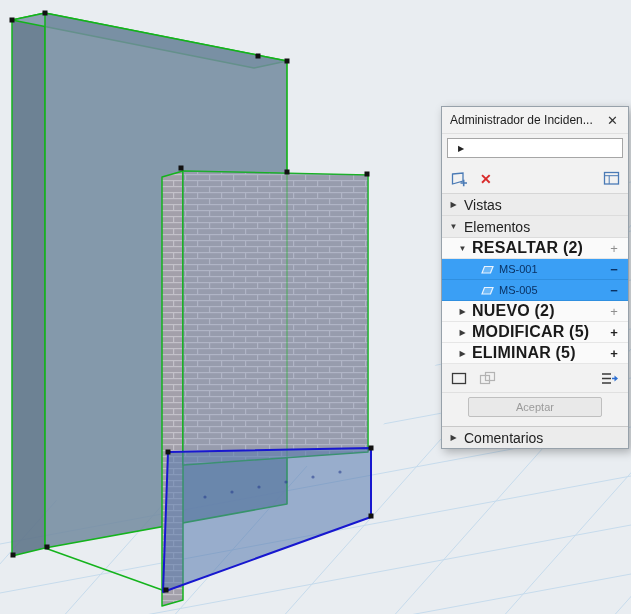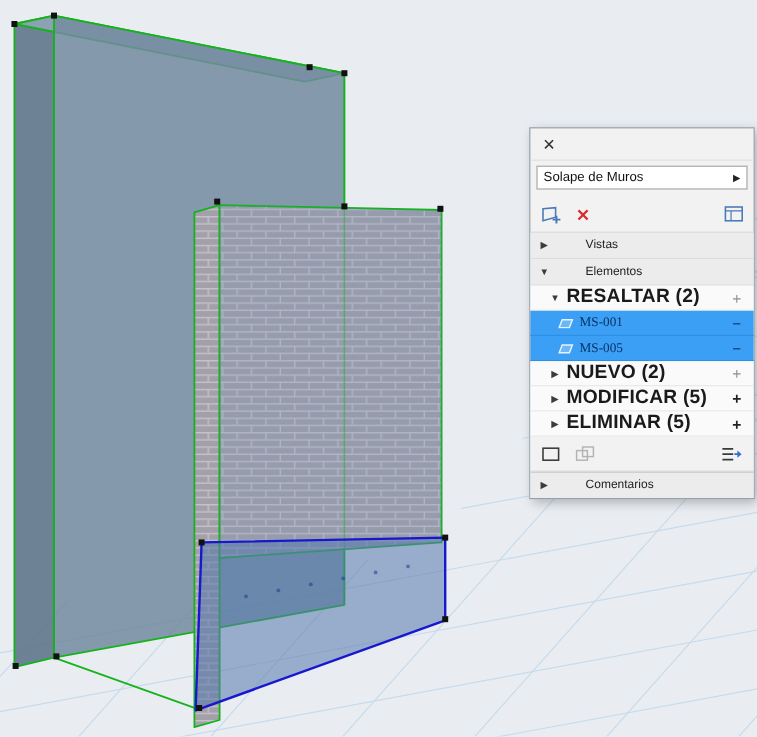--- a/index.html
+++ b/index.html
@@ -25,30 +25,30 @@
   .dd-label { flex:1; font-size:11px; color:#111; }
   .dd-arrow { font-size:8px; color:#222; padding-left:5px; }
 
   .toolbar { height:30px; display:flex; align-items:center; gap:12px; padding:0 8px; border-bottom:1px solid #d6d6d6; }
   .tbtn { display:inline-flex; align-items:center; justify-content:center; cursor:pointer; }
   .red-x { color:#d92b2b; font-weight:bold; font-size:14px; line-height:1; }
   .flex-spacer { flex:1; }
 
   .hdr { height:22px; display:flex; align-items:center; gap:6px; padding:0 7px;
          background:#ececec; border-bottom:1px solid #dcdcdc; cursor:pointer; }
-  .hdr-label { font-size:10px; color:#222;margin-left:24px; }
+  .hdr-label { font-size:14px; color:#222; }
 
   .row { height:21px; display:flex; align-items:center; gap:5px; padding:0 7px 0 16px;
          background:#fafafa; border-bottom:1px solid #e6e6e6; cursor:pointer; }
   .glabel { font-weight:bold; font-size:16px; letter-spacing:.2px; }
   .tri { font-size:8px; color:#3c3c3c; width:9px; text-align:center; }
   .pm { margin-left:auto; width:14px; text-align:center; font-weight:bold; font-size:13px; line-height:1; color:#222; cursor:pointer; }
   .pm.muted { color:#8f8f8f; font-weight:normal; }
 
-  .item { padding-left:23px;font-family:Liberation Serif, serif; }
+  .item { padding-left:39px; }
   .item.selected { background:#3a9ff5; border-bottom:1px solid #2f8fe0; color:#0a3264; }
   .ilabel { font-size:11px; color:#0a3264; }
   .item .pm { color:#0a3264; font-weight:bold; }
   .wall-ic { display:inline-flex; }
 
   .toolbar2 { height:29px; display:flex; align-items:center; gap:12px; padding:0 9px; background:#f2f2f2; border-bottom:1px solid #e0e0e0; }
   .accept-wrap { padding:4px 26px 9px; }
   .accept { display:block; width:100%; height:20px; background:#e9e9e9; border:1px solid #bfbfbf; border-radius:2px;
             color:#9b9b9b; font-size:11px; font-family:"Liberation Sans",sans-serif; }
   .comments { border-top:1px solid #c9c9c9; border-bottom:none; }
@@ -119,26 +119,26 @@
         <rect x="165.5" y="449.5" width="5" height="5"></rect>
       <rect x="368.5" y="445.5" width="5" height="5"></rect>
         <rect x="368.5" y="513.5" width="5" height="5"></rect>
       <rect x="163.5" y="587.5" width="5" height="5"></rect>
     </g>
   </svg>
 
   <div class="panel">
 
     <div class="titlebar">
+      <span class="title">Administrador de Inciden...</span>
       <span class="close">✕</span>
     </div>
 
     <div class="dd-wrap">
       <div class="dropdown">
-        <span class="dd-label">Solape de Muros</span>
         <span class="dd-arrow">▶</span>
       </div>
     </div>
 
     <div class="toolbar">
       <span class="tbtn">
         <svg width="18" height="16" viewBox="0 0 18 16">
           <path d="M2.5 3 L13 2 L13 10 L2.5 13 Z" fill="none" stroke="#4a7ab5" stroke-width="1.3"></path>
           <path d="M10.5 12 H17 M13.7 8.8 V15.2" stroke="#4a7ab5" stroke-width="1.6" fill="none"></path>
         </svg>
@@ -222,20 +222,23 @@
       <span class="flex-spacer"></span>
       <span class="tbtn">
         <svg width="19" height="15" viewBox="0 0 19 15">
           <path d="M2 3 H11 M2 7.5 H11 M2 12 H11" stroke="#3a3a3a" stroke-width="1.4" fill="none"></path>
           <path d="M12 7.5 H15" stroke="#2d6fd2" stroke-width="1.5" fill="none"></path>
           <path d="M14.5 4.5 L18 7.5 L14.5 10.5 Z" fill="#2d6fd2"></path>
         </svg>
       </span>
     </div>
 
+    <div class="accept-wrap">
+      <button class="accept" disabled="">Aceptar</button>
+    </div>
 
     <div class="hdr comments">
       <span class="tri">▶</span>
       <span class="hdr-label">Comentarios</span>
     </div>
 
   </div>
 </div>
 
 </body></html>

